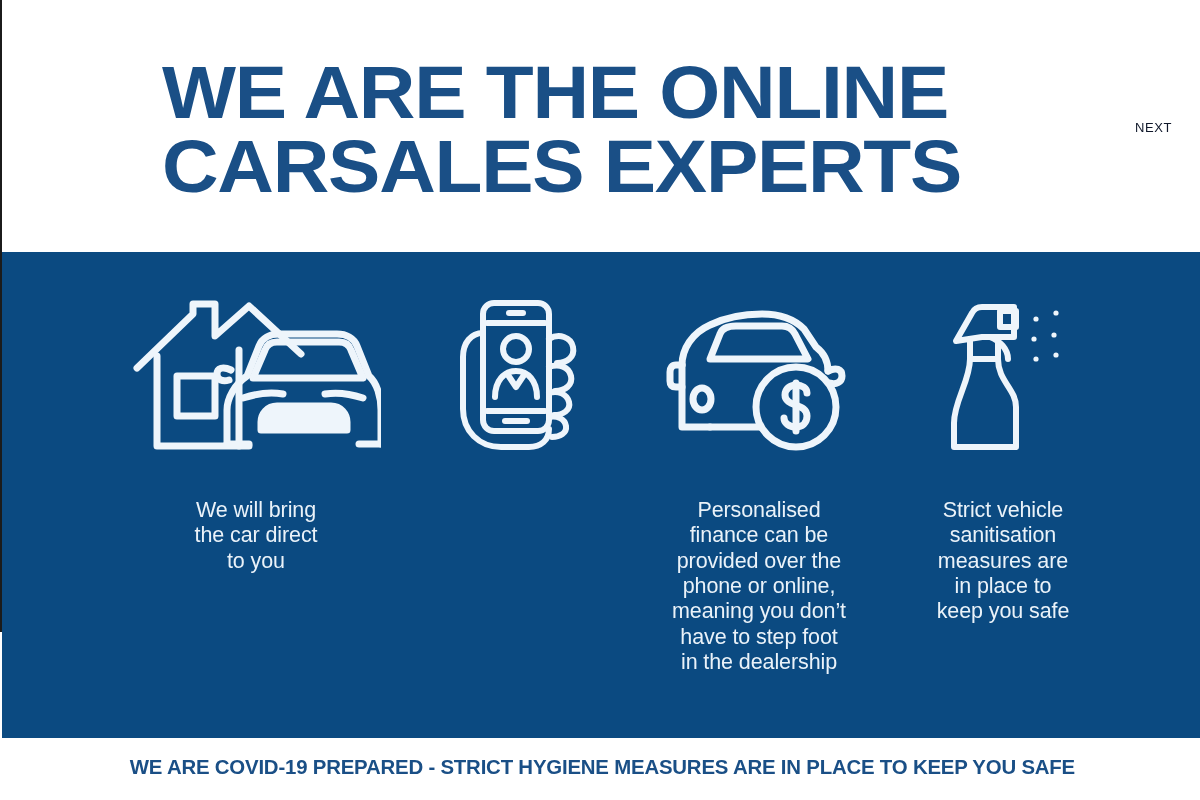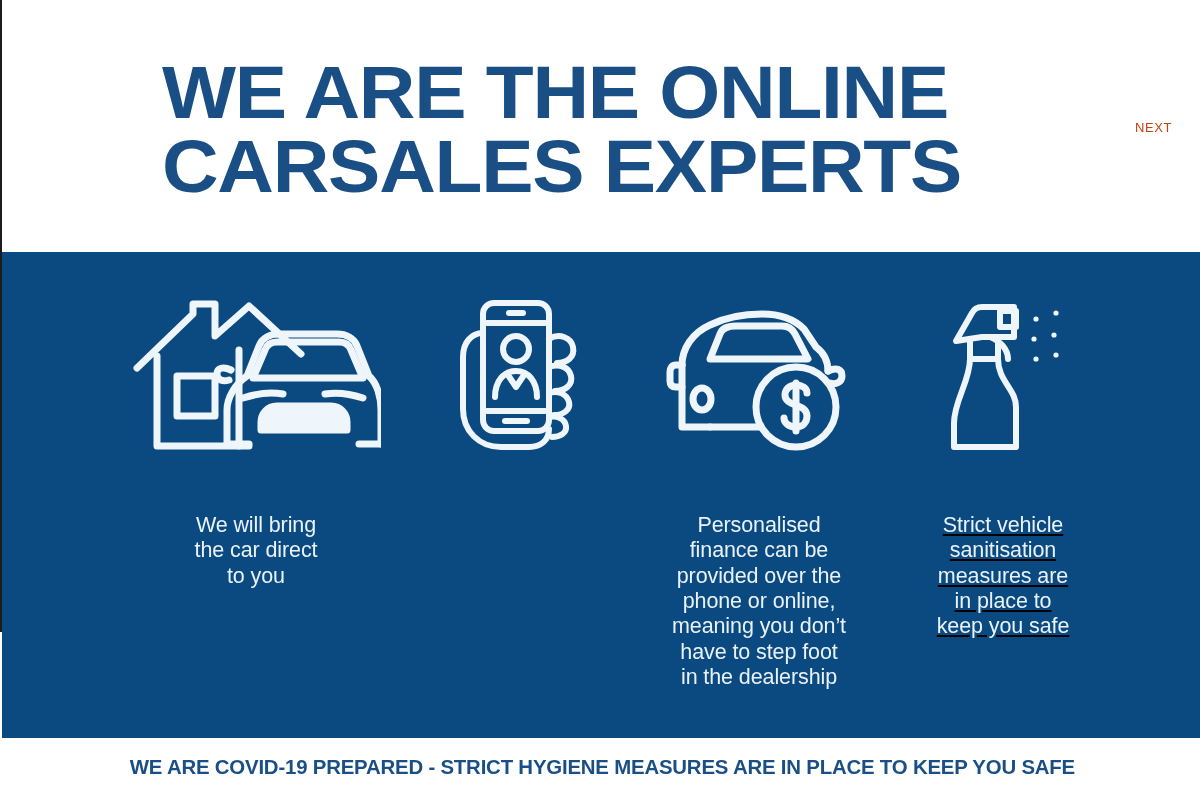--- a/index.html
+++ b/index.html
@@ -38,21 +38,21 @@
     transform-origin:left top;
   }
   .headline .line { display:block; white-space:nowrap; }
 
   .next-label {
     position:absolute;
     right:30px; top:120px;
     font-size:13px;
     font-weight:normal;
     letter-spacing:0.6px;
-    color:#c2410c;
+    color:#0f172a;
     font-family:"Liberation Sans", sans-serif;
   }
 
   
   .blue-panel {
     position:absolute;
     left:0; top:252px;
     width:1200px; height:486px;
     background:#0b4a81;
   }
@@ -62,30 +62,30 @@
     left:120px; top:42px;
     width:976px;
     display:flex;
     justify-content:space-between;
     align-items:flex-start;
   }
   .col { width:232px; display:flex; flex-direction:column; align-items:center; }
   .col.c1 { width:268px; }
   .col.c2 { width:184px; }
   .col.c3 { width:226px; }
-  .col.c4 { width:190px;text-decoration:underline; }
+  .col.c4 { width:190px; }
 
   .icon-box {
     height:168px;
     display:flex; align-items:center; justify-content:center;
   }
   .icon-box svg { display:block; }
 
   .caption {
-    margin-top:51px;
+    margin-top:36px;
     color:#eaf2f9;
     font-family:"Liberation Sans", sans-serif;
     font-size:21.5px;
     line-height:1.18;
     text-align:center;
     white-space:pre-line;
     letter-spacing:-0.1px;
   }
 
   

